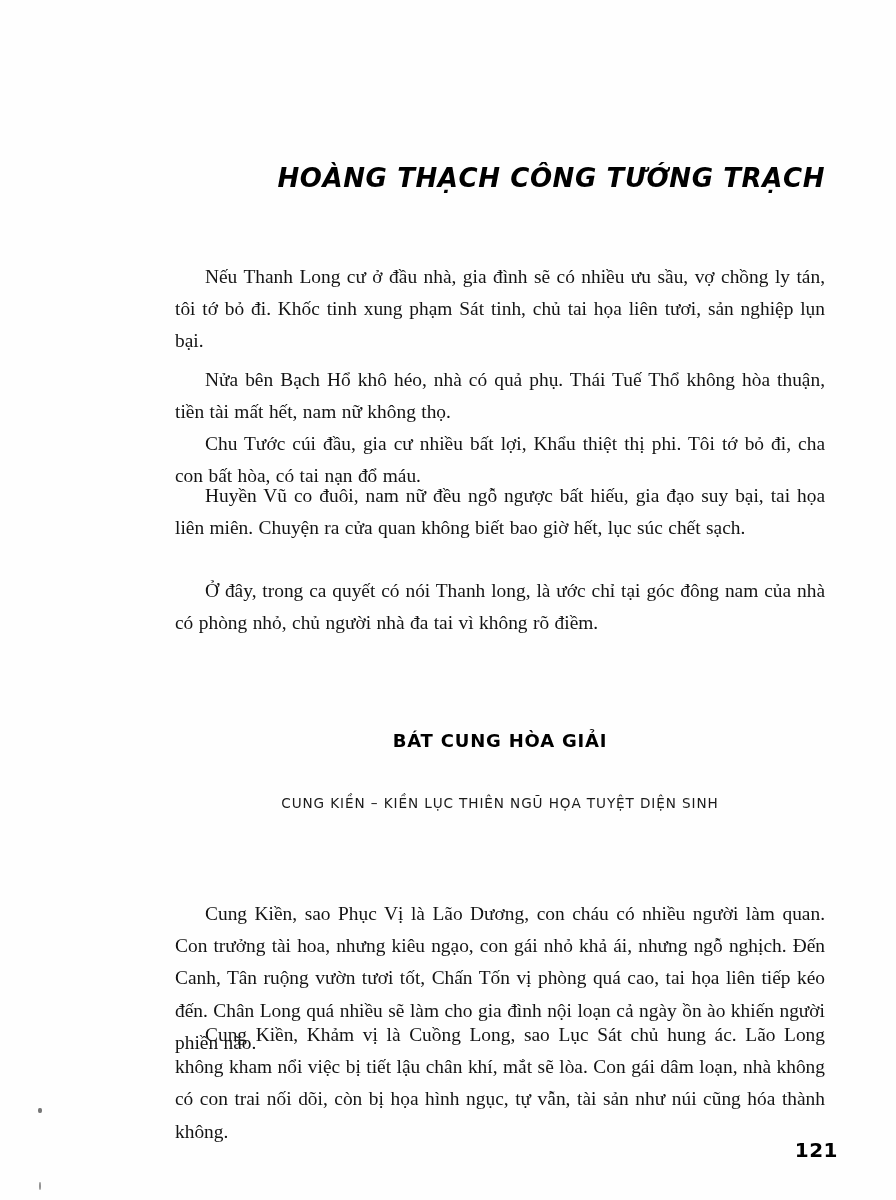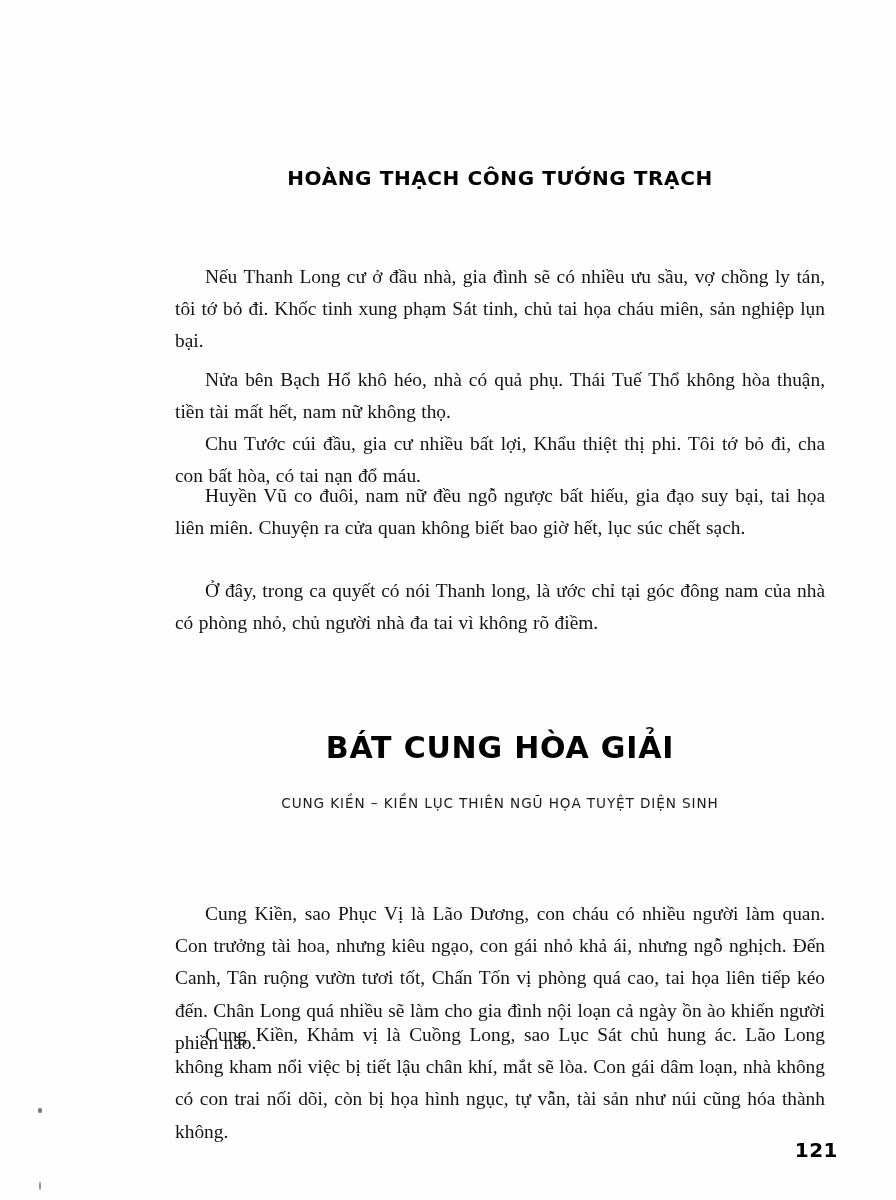--- a/index.html
+++ b/index.html
@@ -22,34 +22,35 @@
     position: absolute;
     left: 175px;
     top: 0;
     width: 650px;
   }
 
   
   .main-title {
     font-family: "DejaVu Sans", "Liberation Sans", sans-serif;
     font-weight: bold;
-    font-size: 20px;
+    font-size: 26px;
     letter-spacing: 0.6px;
-    text-align: center;
+    text-align: right;
     line-height: 40px;
     color: #000;
     margin: 0;
+    font-style: italic;
   }
   .main-title .line1 { display: block; }
   .main-title .line2 { display: block; }
 
   .section-title {
     font-family: "DejaVu Sans", "Liberation Sans", sans-serif;
     font-weight: bold;
-    font-size: 30px;
+    font-size: 18px;
     letter-spacing: 0.8px;
     text-align: center;
     color: #000;
     margin: 0;
   }
 
   .section-subtitle {
     font-family: "DejaVu Sans", "Liberation Sans", sans-serif;
     font-weight: normal;
     font-size: 13.6px;
@@ -102,21 +103,21 @@
 
   <div class="content">
 
     <div class="blk" style="top:158px;">
       <h1 class="main-title">
         <span class="line1">HOÀNG THẠCH CÔNG TƯỚNG TRẠCH</span>
       </h1>
     </div>
 
     <div class="blk" style="top:261px;">
-      <p class="para">Nếu Thanh Long cư ở đầu nhà, gia đình sẽ có nhiều ưu sầu, vợ chồng ly tán, tôi tớ bỏ đi. Khốc tinh xung phạm Sát tinh, chủ tai họa cháu miên, sản nghiệp lụn bại.</p>
+      <p class="para">Nếu Thanh Long cư ở đầu nhà, gia đình sẽ có nhiều ưu sầu, vợ chồng ly tán, tôi tớ bỏ đi. Khốc tinh xung phạm Sát tinh, chủ tai họa liên tươi, sản nghiệp lụn bại.</p>
     </div>
 
     <div class="blk" style="top:364px;">
       <p class="para">Nửa bên Bạch Hổ khô héo, nhà có quả phụ. Thái Tuế Thổ không hòa thuận, tiền tài mất hết, nam nữ không thọ.</p>
     </div>
 
     <div class="blk" style="top:428px;">
       <p class="para">Chu Tước cúi đầu, gia cư nhiều bất lợi, Khẩu thiệt thị phi. Tôi tớ bỏ đi, cha con bất hòa, có tai nạn đổ máu.</p>
     </div>
 

